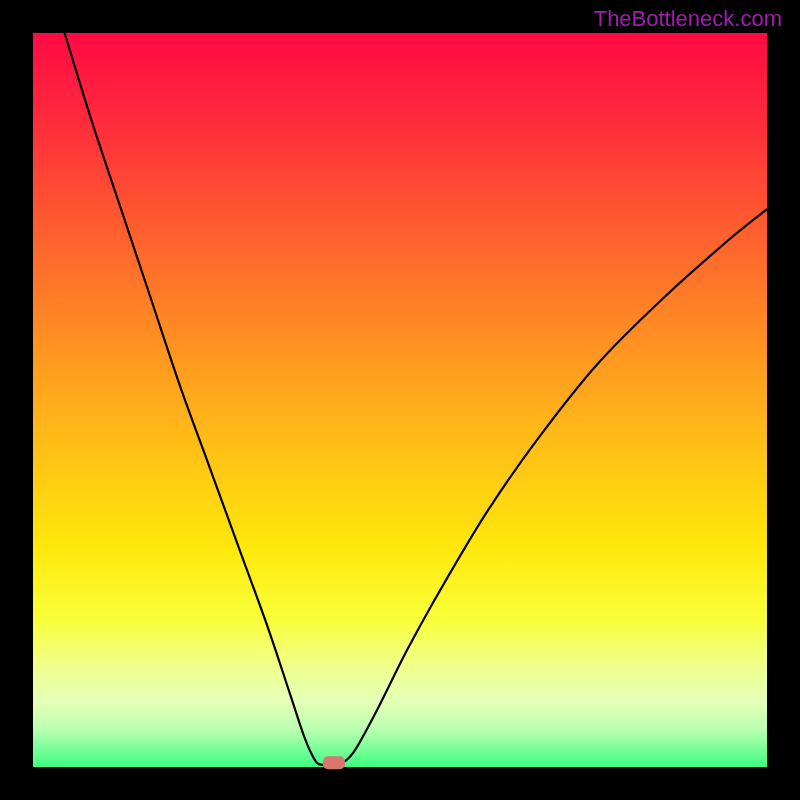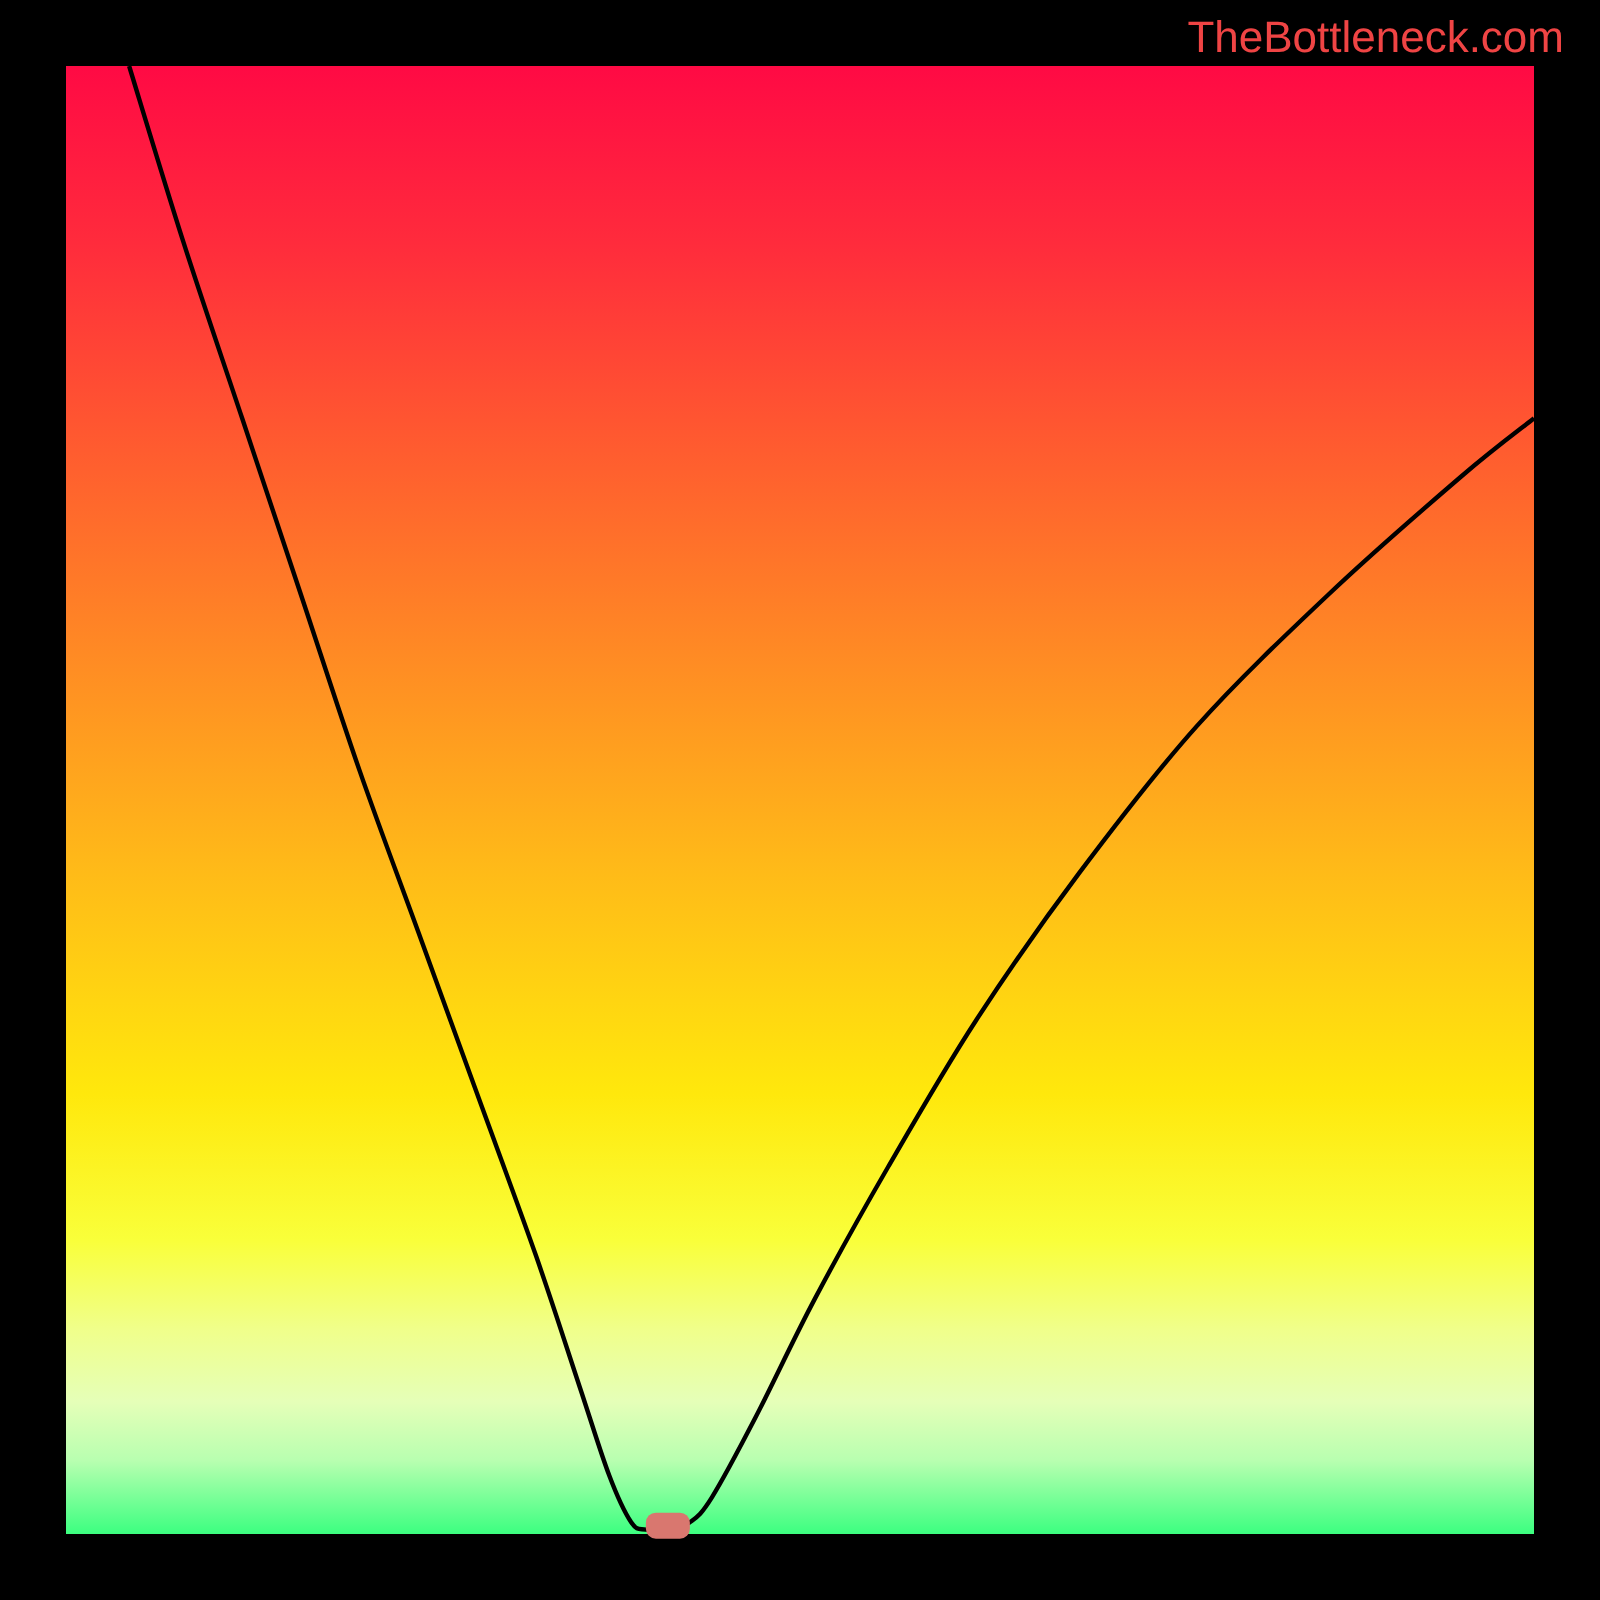--- a/index.html
+++ b/index.html
@@ -11,21 +11,21 @@
   .chart-container {
     position: relative;
     width: 800px;
     height: 800px;
   }
   .watermark {
     position: absolute;
     top: 6px;
     right: 18px;
     font-size: 22px;
-    color: #ef4444;
+    color: #a21caf;
     font-family: Arial, sans-serif;
     z-index: 10;
   }
   svg {
     display: block;
   }
 </style>
 </head>
 <body>
 

